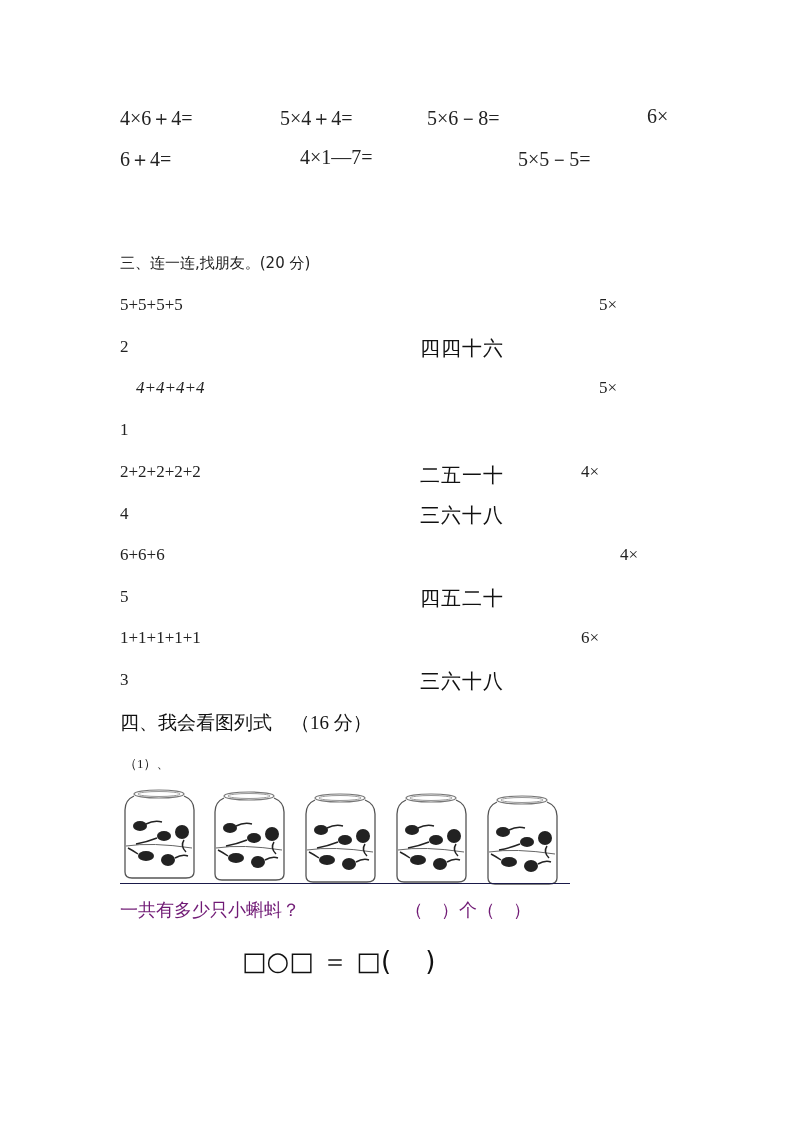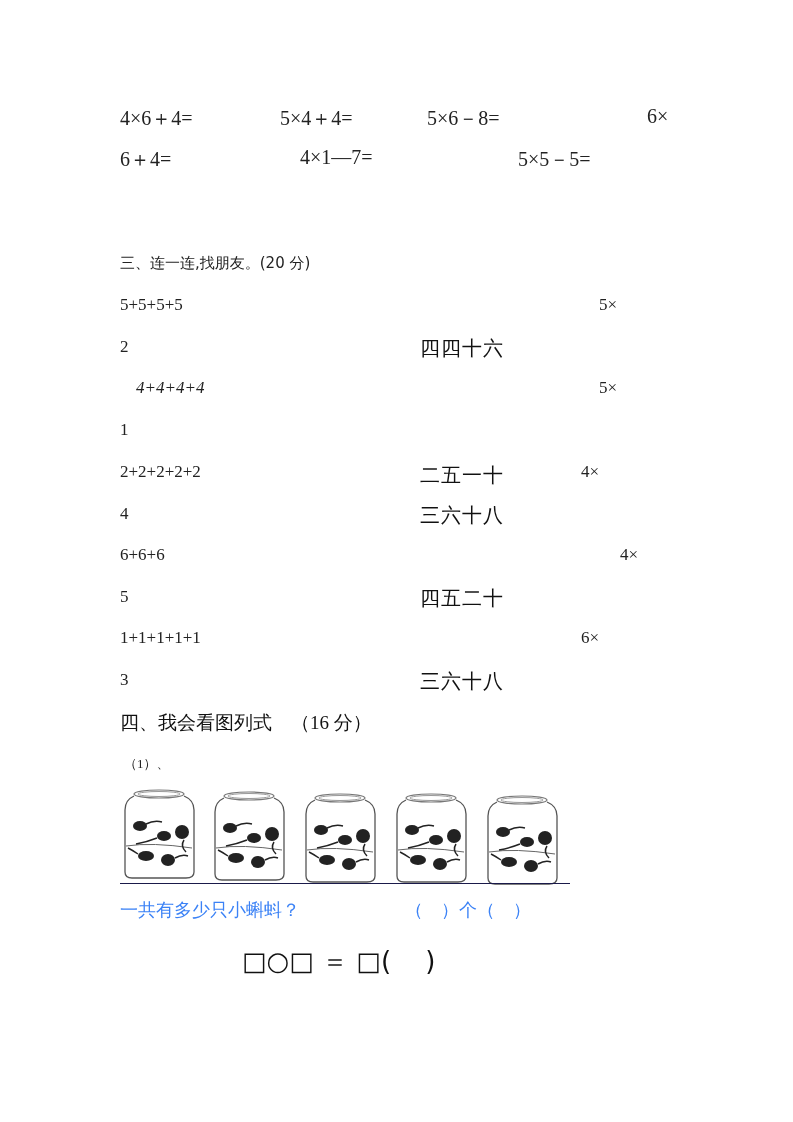--- a/index.html
+++ b/index.html
@@ -5,21 +5,21 @@
   html, body { margin:0; padding:0; background:#fff; }
   body { width:793px; height:1122px; position:relative; overflow:hidden;
          font-family:"Liberation Serif","DejaVu Serif",serif; color:#222; }
   .abs { position:absolute; white-space:nowrap; }
   .eq { font-size:20px; }
   .sec { font-size:15px; font-family:"DejaVu Sans",sans-serif; }
   .item { font-size:17px;text-align:right; }
   .cn { font-size:20px; font-family:Liberation Mono, monospace; letter-spacing:1px; color:#111; }
   .h4 { font-size:19px; font-family:Liberation Serif, serif; color:#111; }
   .sub { font-size:13px; }
-  .q { font-size:18px; font-family:"DejaVu Sans",sans-serif; color:#3b82f6; }
+  .q { font-size:18px; font-family:"DejaVu Sans",sans-serif; color:#701a75; }
   .formula { font-size:26px; font-family:"DejaVu Sans",sans-serif; color:#111; }
   .rule { position:absolute; left:120px; top:883px; width:450px; height:1px; background:#1a1a4a; }
   .jar { position:absolute; top:788px; width:75px; height:92px; }
 </style>
 </head>
 <body>
 
 <div class="abs eq" style="left:120px;top:105px;">4×6＋4=</div>
 <div class="abs eq" style="left:280px;top:105px;">5×4＋4=</div>
 <div class="abs eq" style="left:427px;top:105px;">5×6－8=</div>

